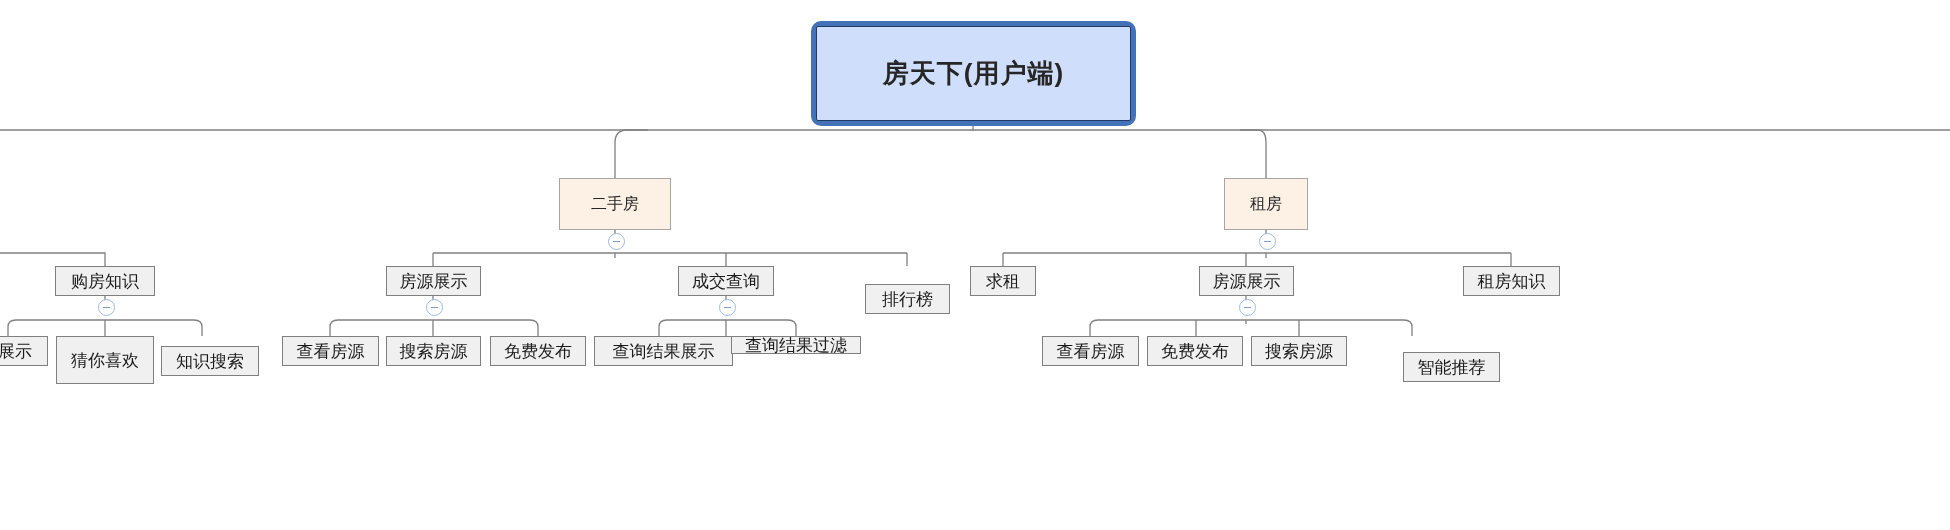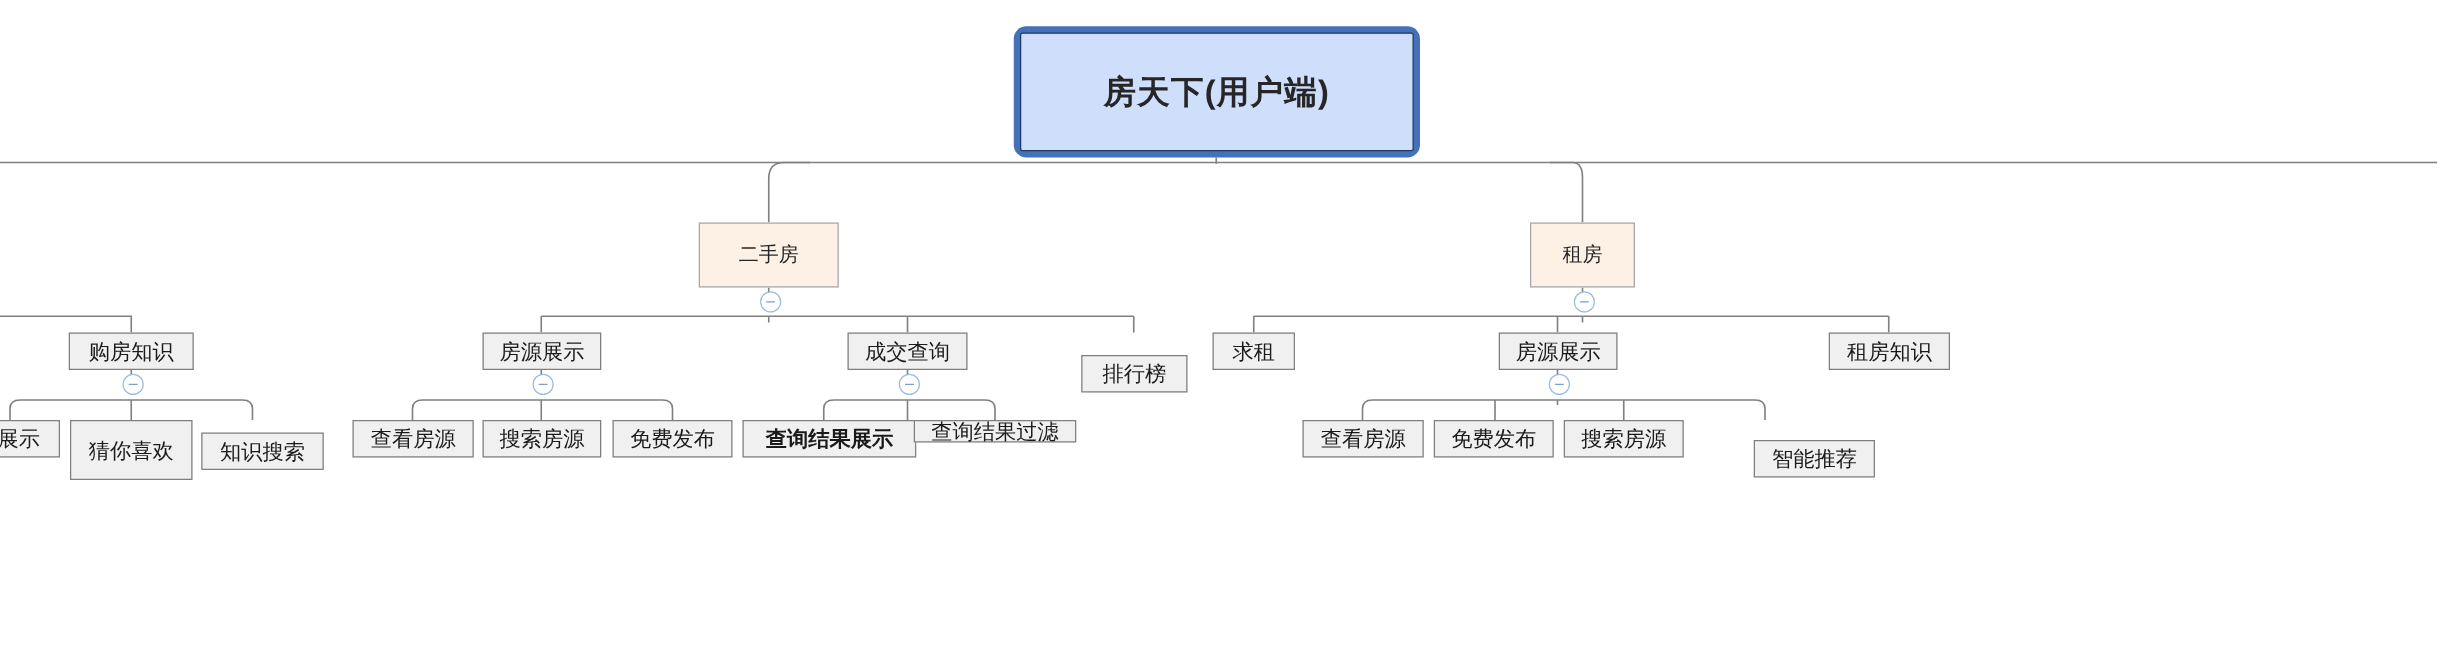--- a/index.html
+++ b/index.html
@@ -216,21 +216,21 @@
   <div class="node leaf" style="left:282px; top:336px; width:97px; height:30px;">
     <span>查看房源</span>
   </div>
   <div class="node leaf" style="left:386px; top:336px; width:95px; height:30px;">
     <span>搜索房源</span>
   </div>
   <div class="node leaf" style="left:490px; top:336px; width:96px; height:30px;">
     <span>免费发布</span>
   </div>
 
-  <div class="node leaf" style="left:594px; top:336px; width:139px; height:30px;font-weight:bold;">
+  <div class="node leaf" style="left:594px; top:336px; width:139px; height:30px;">
     <span>查询结果展示</span>
   </div>
   <div class="node leaf" style="left:731px; top:336px; width:130px; height:18px;">
     <span>查询结果过滤</span>
   </div>
 
   <div class="node leaf" style="left:1042px; top:336px; width:97px; height:30px;">
     <span>查看房源</span>
   </div>
   <div class="node leaf" style="left:1147px; top:336px; width:96px; height:30px;">

